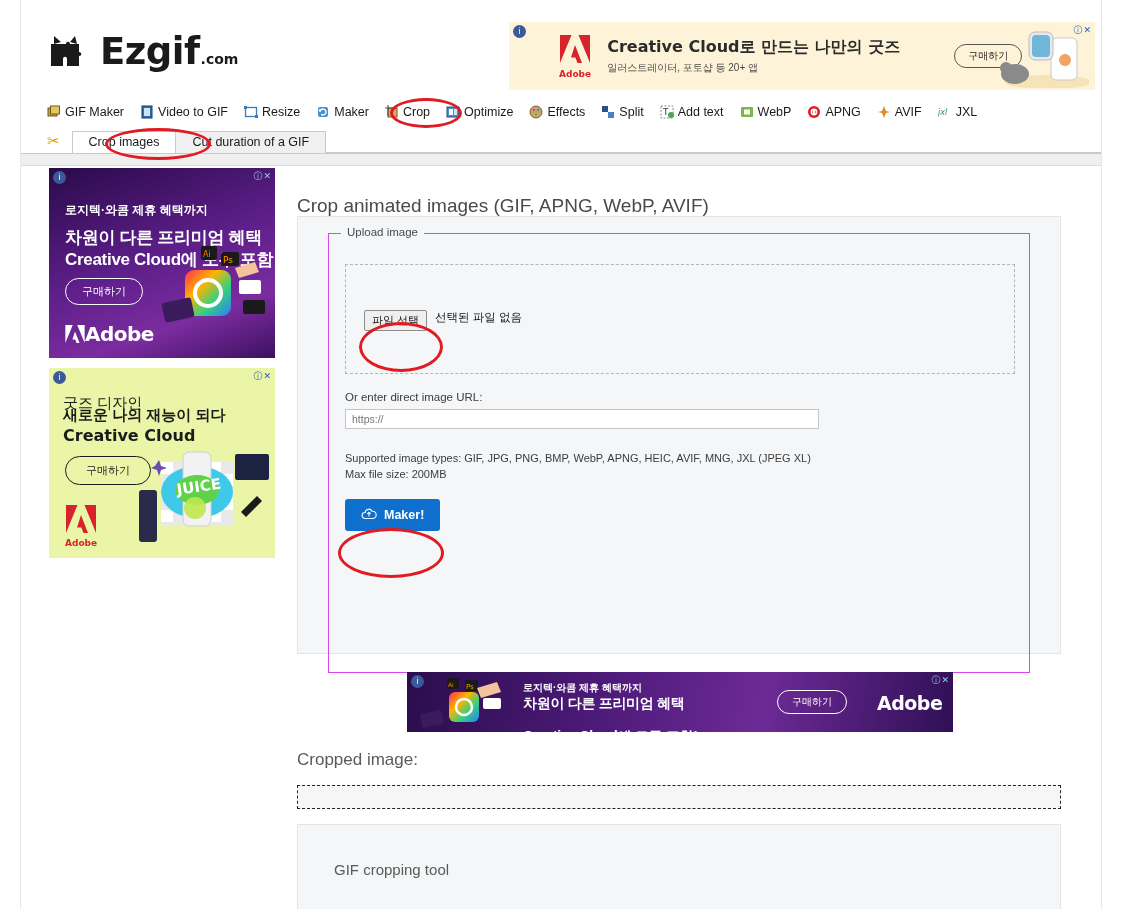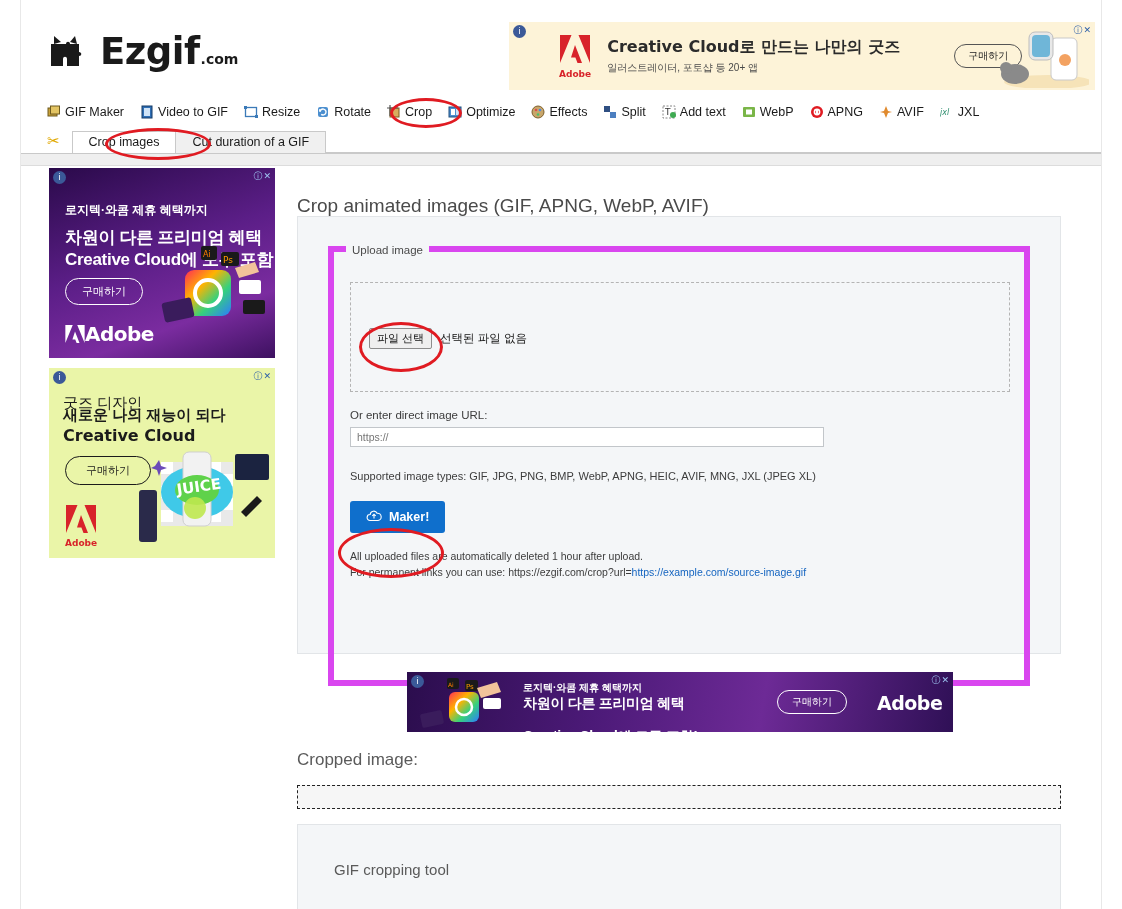--- a/index.html
+++ b/index.html
@@ -238,23 +238,22 @@
     position: absolute;
     left: 276px; top: 216px;
     width: 764px; height: 438px;
     background: #f4f6f8;
     border: 1px solid #e2e5e8;
   }
   .fieldset {
     position: absolute;
     left: 30px; top: 16px;
     width: 702px; height: 440px;
-    border: 6px solid #d946ef;
+    border: 1px solid #d946ef;
     background: transparent;
-    margin-top: 13px;
   }
   .legend {
     position: absolute;
     left: 12px; top: -8px;
     background: #f4f6f8;
     padding: 0 6px;
     font-size: 11.5px;
     color: #4a4a4a;
   }
   .fs-body { position: absolute; left: 16px; top: 20px; right: 14px; }
@@ -263,21 +262,20 @@
     margin-top: 10px;
     height: 110px;
     border: 1px dashed #b4b4b4;
     background: transparent;
     position: relative;
   }
   .file-row {
     position: absolute;
     left: 18px; top: 45px;
     display: flex;
-    align-items: center;
     font-size: 11.5px;
     color: #111;
   }
   .file-btn {
     border: 1px solid #8c8c8c;
     background: #efefef;
     padding: 2px 7px;
     font-size: 11px;
     color: #111;
     border-radius: 2px;
@@ -437,21 +435,21 @@
     </div>
 
     <div class="nav-item">
       <span class="nav-ico">
         <svg viewBox="0 0 14 14" width="14" height="14">
             <rect x="2" y="2" width="10" height="10" rx="2" fill="#4c8fcf"></rect>
             <path d="M4,7 a3,3 0 1,1 1.2,2.4" fill="none" stroke="#fff" stroke-width="1.4"></path>
             <path d="M3,4 L5.5,5 L3.2,6.4 Z" fill="#fff"></path>
           </svg>
       </span>
-      <span>Rotate</span>
+      <span>Maker</span>
     </div>
 
     <div class="nav-item">
       <span class="nav-ico">
         <svg viewBox="0 0 14 14" width="14" height="14">
             <rect x="3" y="3" width="9" height="9" fill="#d9ac5e" stroke="#7a5a20"></rect>
             <path d="M3,0 L3,11 M0,3 L11,3" stroke="#555" stroke-width="1.2" fill="none"></path>
           </svg>
       </span>
       <span>Crop</span>
@@ -628,38 +626,33 @@
             <span class="file-btn">파일 선택</span>
             <span class="file-none">선택된 파일 없음</span>
           </div>
         </div>
 
         <div class="url-label">Or enter direct image URL:</div>
         <input class="url-input" type="text" placeholder="https://" style="">
 
         <div class="support">
           <div>Supported image types: GIF, JPG, PNG, BMP, WebP, APNG, HEIC, AVIF, MNG, JXL (JPEG XL)</div>
+          <div>Max file size: 200MB</div>
         </div>
 
         <button class="upload-btn">
           <span>
             <svg width="16" height="13" viewBox="0 0 16 13">
               <path d="M4,11.5 a3,3 0 0,1 0.2,-6 a3.6,3.6 0 0,1 6.9,-1.2 a2.9,2.9 0 0,1 0.9,7.2 z" fill="none" stroke="#ffffff" stroke-width="1.1"></path>
               <path d="M8,9.6 L8,5.4 M6.3,6.9 L8,5.2 L9.7,6.9" fill="none" stroke="#ffffff" stroke-width="1.1"></path>
             </svg>
           </span>
           <span>Maker!</span>
         </button>
 
-        <div class="note">
-          <div>All uploaded files are automatically deleted 1 hour after upload.</div>
-          <div>
-            <span>For permanent links you can use: https://ezgif.com/crop?url=</span><a href="#">https://example.com/source-image.gif</a>
-          </div>
-        </div>
       </div>
     </div>
   </div>
 
   <div class="ad-mid">
     <span class="ad-badge">i</span>
     <span class="ad-close" style="color:#9fc6f2">ⓘ✕</span>
     <svg style="position:absolute;left:8px;top:2px" width="104" height="58" viewBox="0 0 104 58">
       <rect x="34" y="18" width="30" height="30" rx="6" fill="url(#ccgrad2)"></rect>
       <defs>

